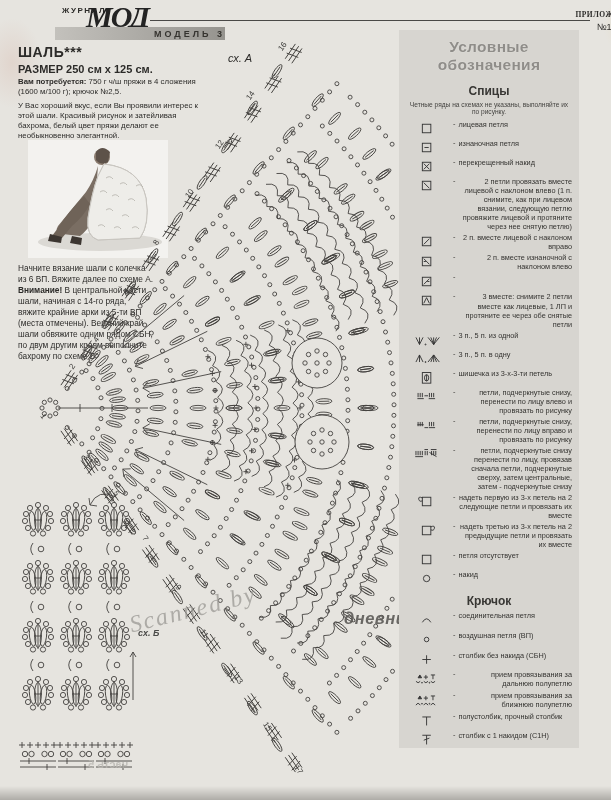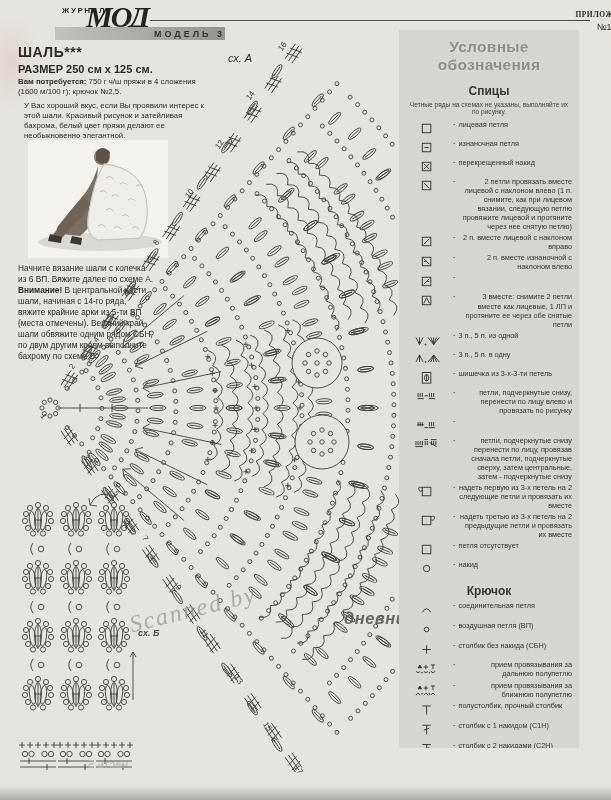--- a/index.html
+++ b/index.html
@@ -20,21 +20,21 @@
   .issue-label{position:absolute;right:22px;top:10px;font-size:7.5px;font-weight:bold;letter-spacing:.5px;font-family:Liberation Serif, serif;}
   .issue-num{position:absolute;right:24px;top:22px;font-size:9px;}
   .model-bar{position:absolute;left:55px;top:27px;width:170px;height:13px;
              background:linear-gradient(90deg,#c3c1bc,#96948f);display:flex;align-items:center;justify-content:flex-end;}
   .model-bar span{font-size:9px;font-weight:bold;letter-spacing:3px;color:#35332f;}
   
   .title{position:absolute;left:18px;top:44px;font-size:14px;font-weight:bold;letter-spacing:.5px;}
   .size{position:absolute;left:18px;top:63px;font-size:11px;font-weight:bold;}
   .materials{position:absolute;left:18px;top:77px;width:190px;font-size:7.8px;line-height:1.28;}
   .materials b{font-weight:bold;}
-  .intro{position:absolute;left:24px;top:101px;width:192px;font-size:7.8px;line-height:1.28;}
+  .intro{position:absolute;left:18px;top:101px;width:192px;font-size:7.8px;line-height:1.28;}
   .photo{position:absolute;left:28px;top:140px;width:140px;height:118px;}
   .instructions{position:absolute;left:18px;top:263px;width:136px;font-size:8.3px;line-height:1.32;}
   
   .schema-a{position:absolute;left:228px;top:52px;font-size:11px;font-style:italic;text-align:center;}
   .schema-b{position:absolute;left:138px;top:628px;font-size:9px;font-style:italic;font-weight:bold;color:#4a4a48;}
   .rn{position:absolute;font-size:8px;color:#3c3b39;}
   .rn.t{transform:rotate(-55deg);}
   .rn.b{transform:rotate(55deg);}
   .chart-svg{position:absolute;left:0;top:0;}
   
@@ -1264,20 +1264,21 @@
           <span class="ltxt">петли, подчеркнутые снизу, перенести по лицу влево и провязать по рисунку</span>
         </div>
 
         <div class="lrow">
           <span class="lsym">
             <svg viewBox="0 0 44 24" fill="none" stroke="#333" stroke-width="1.3">
               <use href="#sym-cbl-r"></use>
             </svg>
           </span>
           <span class="ldash">-</span>
+          <span class="ltxt">петли, подчеркнутые снизу, перенести по лицу вправо и провязать по рисунку</span>
         </div>
 
         <div class="lrow">
           <span class="lsym">
             <svg viewBox="0 0 44 24" fill="none" stroke="#333" stroke-width="1.3">
               <use href="#sym-cbl-3"></use>
             </svg>
           </span>
           <span class="ldash">-</span>
           <span class="ltxt">петли, подчеркнутые снизу перенести по лицу, провязав сначала петли, подчеркнутые сверху, затем центральные, затем - подчеркнутые снизу</span>

